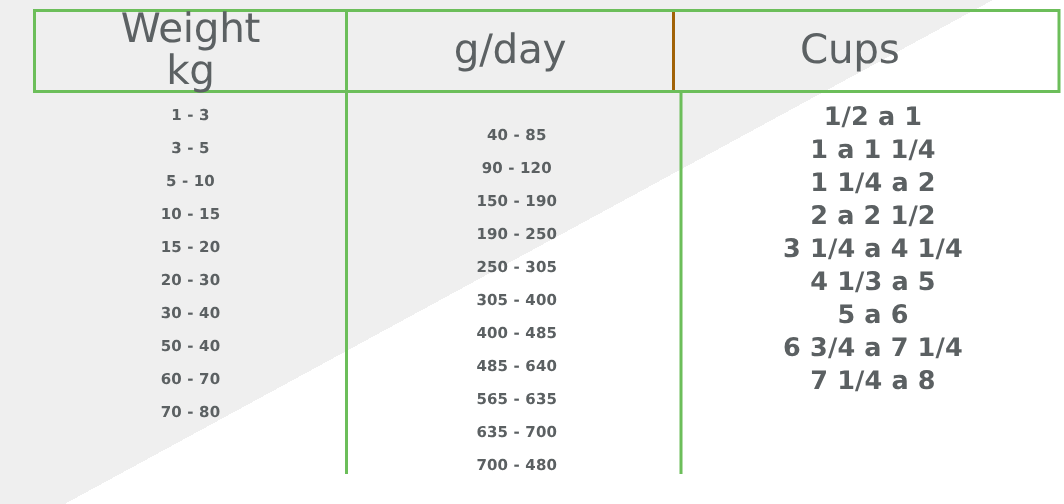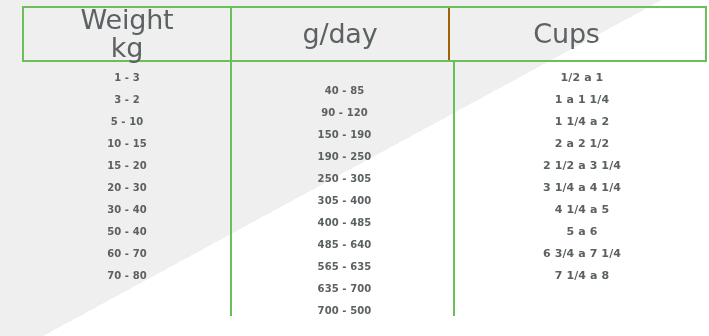--- a/index.html
+++ b/index.html
@@ -102,21 +102,21 @@
   .cell {
     height: 22px;
     line-height: 22px;
     text-align: center;
     color: #5b6062;
     font-size: 10px;
     font-weight: bold;
     letter-spacing: 0.1px;
     white-space: nowrap;
   }
-  .cell.cups { font-size: 11px; }
+  .cell.cups { font-size: 17px; }
 </style>
 </head>
 <body>
 
 <div id="feeding-chart">
 
   <div class="bg-diagonal"></div>
 
   <div class="table-wrap">
 
@@ -134,21 +134,21 @@
         <span>Cups</span>
       </div>
     </div>
 
     <div class="v-rule r1"></div>
     <div class="v-rule r2"></div>
 
     <div class="body-grid">
       <div class="body-col c0">
         <div class="cell">1 - 3</div>
-        <div class="cell">3 - 2</div>
+        <div class="cell">3 - 5</div>
         <div class="cell">5 - 10</div>
         <div class="cell">10 - 15</div>
         <div class="cell">15 - 20</div>
         <div class="cell">20 - 30</div>
         <div class="cell">30 - 40</div>
         <div class="cell">50 - 40</div>
         <div class="cell">60 - 70</div>
         <div class="cell">70 - 80</div>
       </div>
 
@@ -156,31 +156,30 @@
         <div class="cell">40 - 85</div>
         <div class="cell">90 - 120</div>
         <div class="cell">150 - 190</div>
         <div class="cell">190 - 250</div>
         <div class="cell">250 - 305</div>
         <div class="cell">305 - 400</div>
         <div class="cell">400 - 485</div>
         <div class="cell">485 - 640</div>
         <div class="cell">565 - 635</div>
         <div class="cell">635 - 700</div>
-        <div class="cell">700 - 500</div>
+        <div class="cell">700 - 480</div>
       </div>
 
       <div class="body-col c2">
         <div class="cell cups">1/2 a 1</div>
         <div class="cell cups">1 a 1 1/4</div>
         <div class="cell cups">1 1/4 a 2</div>
         <div class="cell cups">2 a 2 1/2</div>
-        <div class="cell cups">2 1/2 a 3 1/4</div>
         <div class="cell cups">3 1/4 a 4 1/4</div>
-        <div class="cell cups">4 1/4 a 5</div>
+        <div class="cell cups">4 1/3 a 5</div>
         <div class="cell cups">5 a 6</div>
         <div class="cell cups">6 3/4 a 7 1/4</div>
         <div class="cell cups">7 1/4 a 8</div>
       </div>
     </div>
 
   </div>
 </div>
 
 </body></html>

